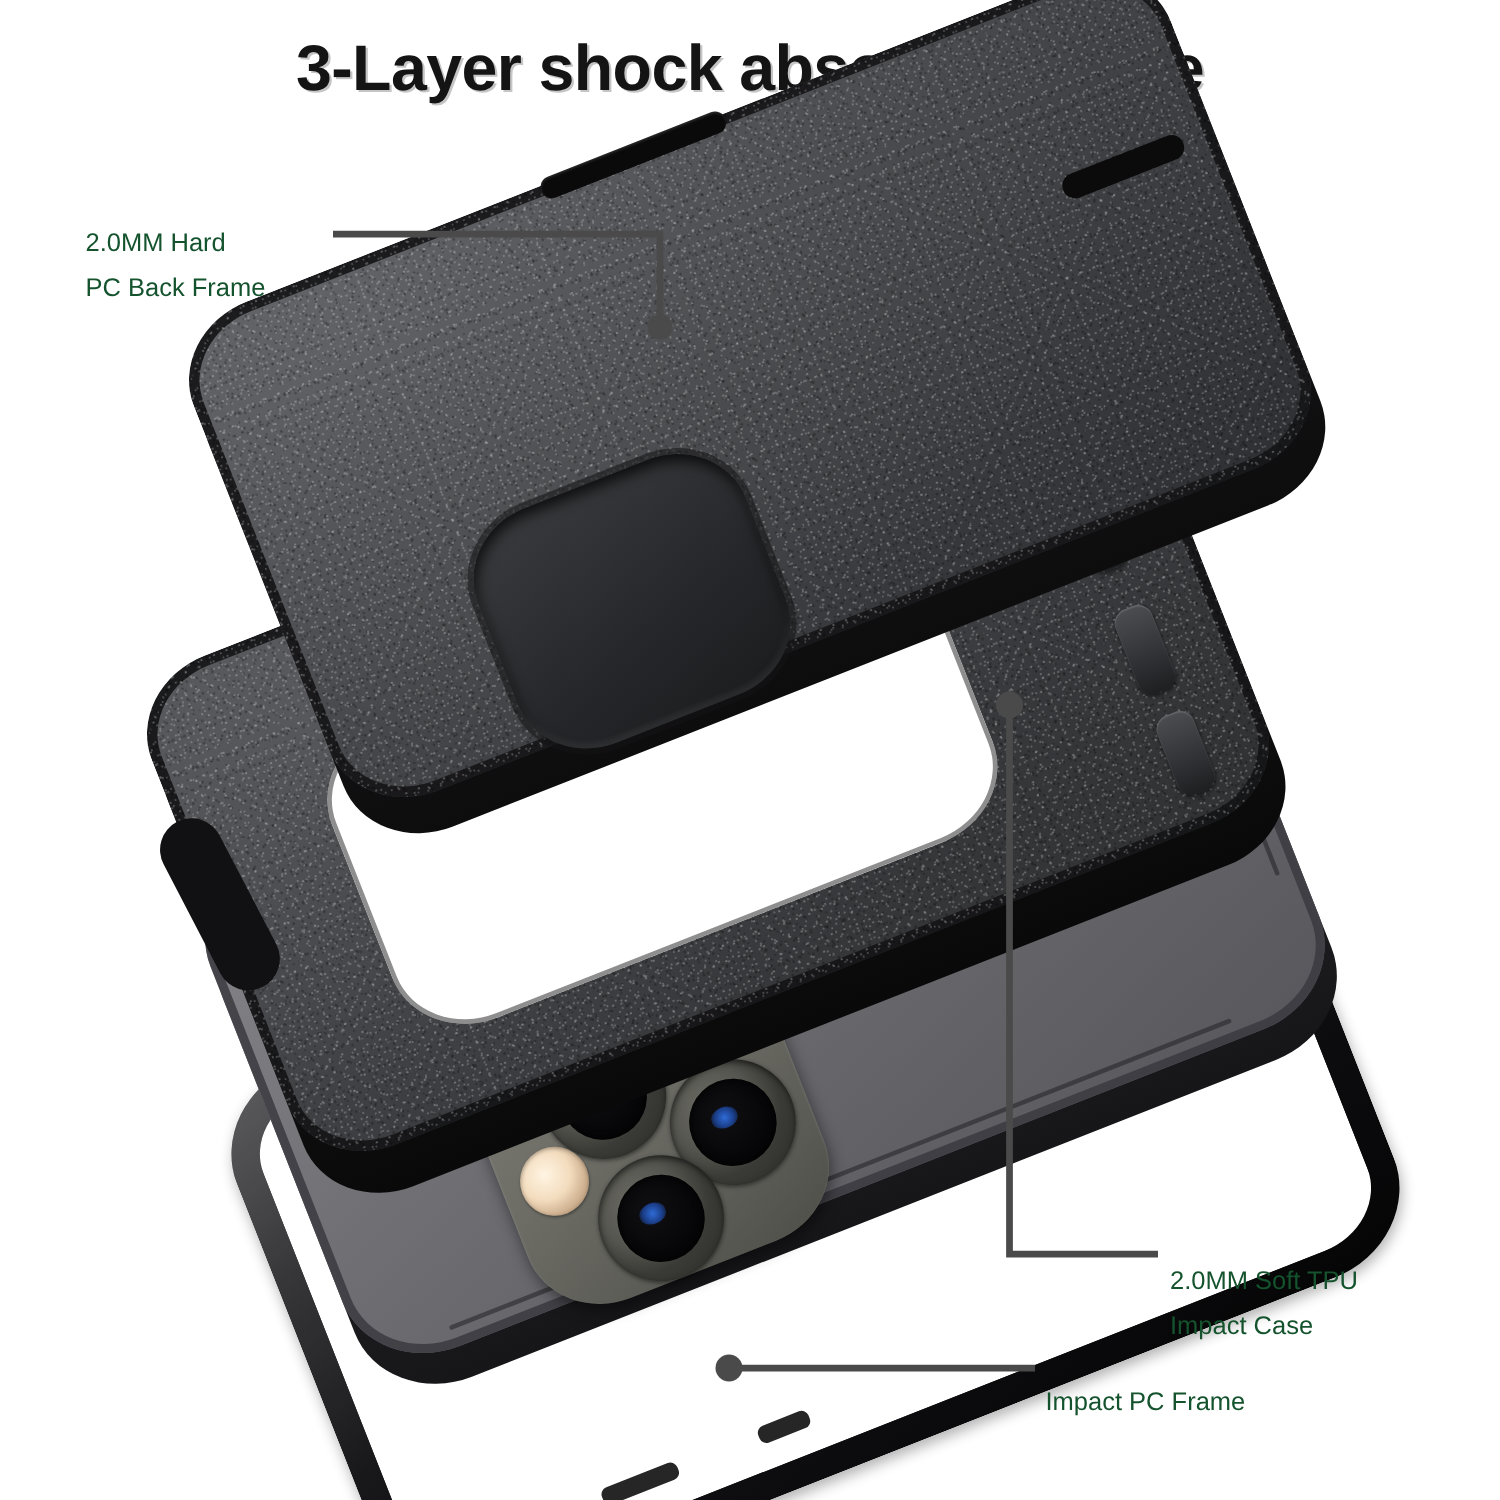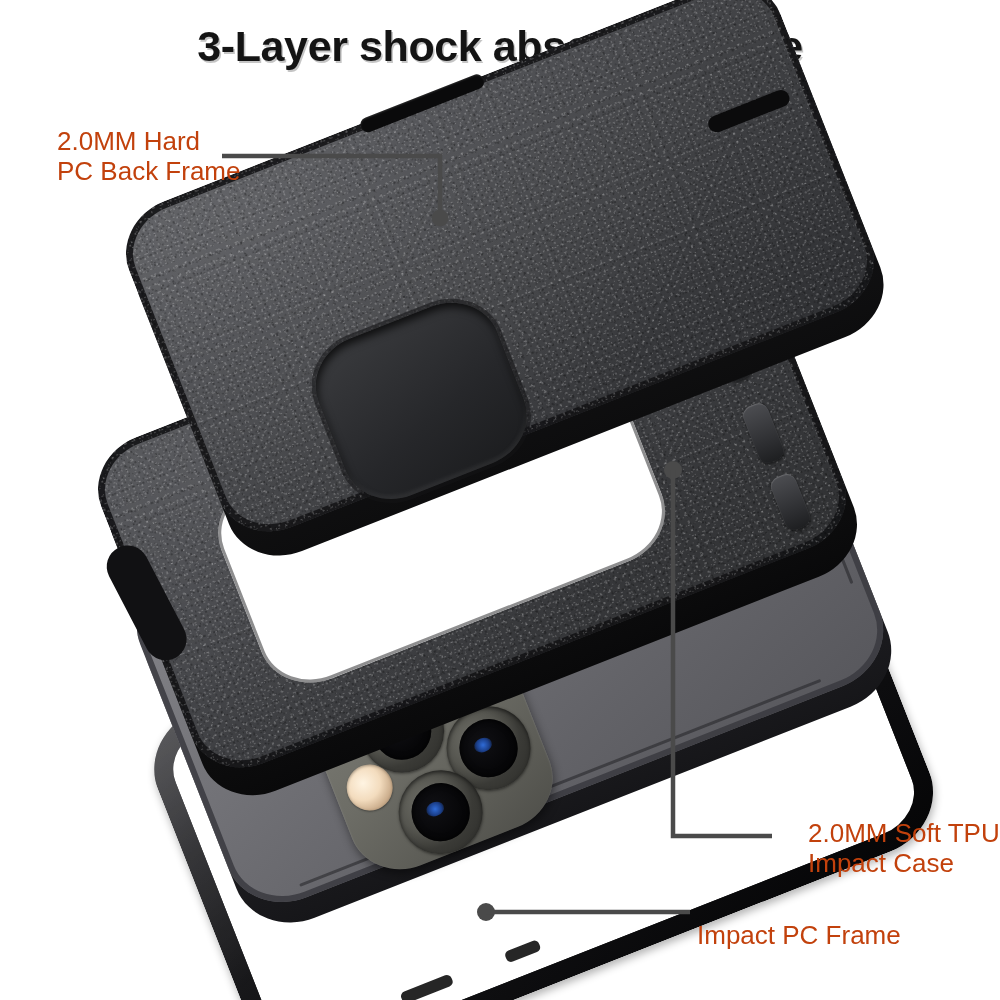--- a/index.html
+++ b/index.html
@@ -13,24 +13,24 @@
   #title{
     position:absolute; left:0; top:22px; width:1000px;
     text-align:center;
     font-size:43px; font-weight:bold; color:#141414;
     letter-spacing:-0.4px;
     text-shadow:1.5px 1.5px 0 rgba(150,150,150,.55);
     white-space:nowrap;
   }
 
   
-  .callout{position:absolute;font-size:26px;color:#c2410c;line-height:30px;white-space:nowrap;}
+  .callout{position:absolute;font-size:17px;color:#14532d;line-height:30px;white-space:nowrap;margin-top:21px;}
   #label-pc-back{left:57px;  top:126px;}
-  #label-tpu    {left:808px; top:818px;}
-  #label-frame  {left:697px; top:920px;}
+  #label-tpu    {left:780px; top:818px;}
+  #label-frame  {left:697px; top:899px;}
 
   
   #leaders{position:absolute;left:0;top:0;width:1000px;height:1000px;pointer-events:none;}
 
   
   #art{position:absolute;left:0;top:0;width:1000px;height:1000px;}
 
   .piece{position:absolute;transform-origin:50% 50%;}
 
   

